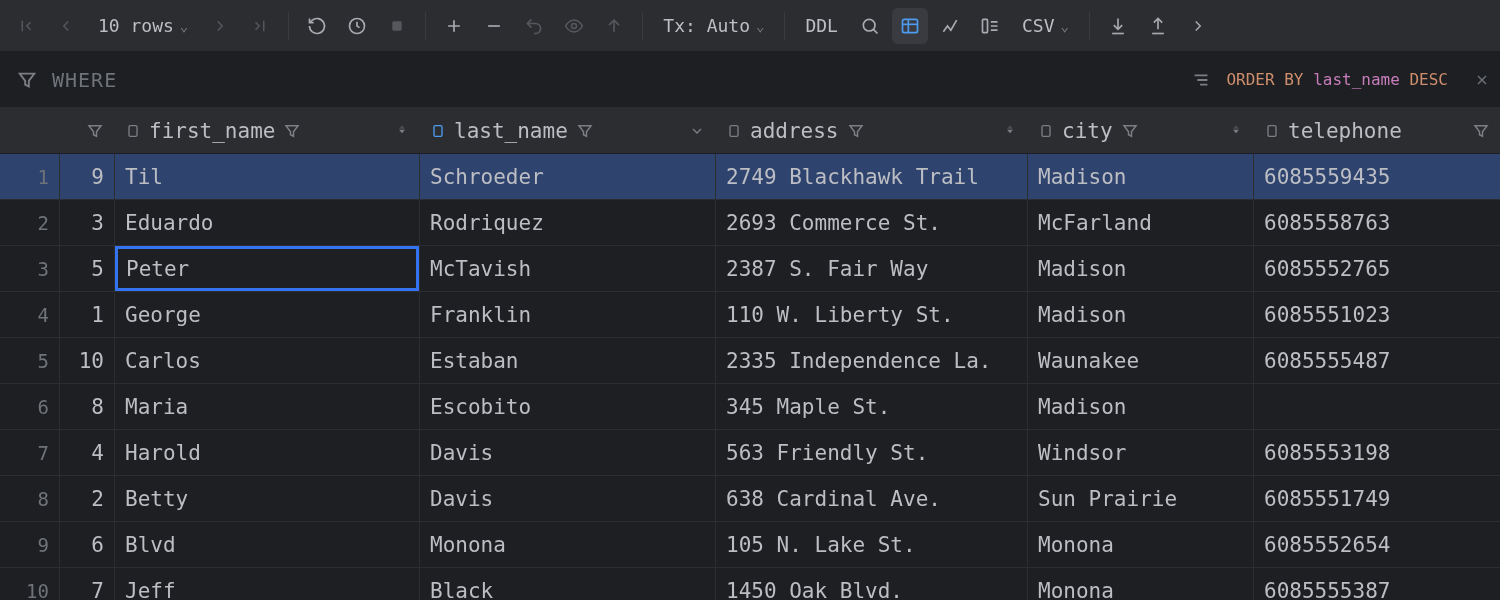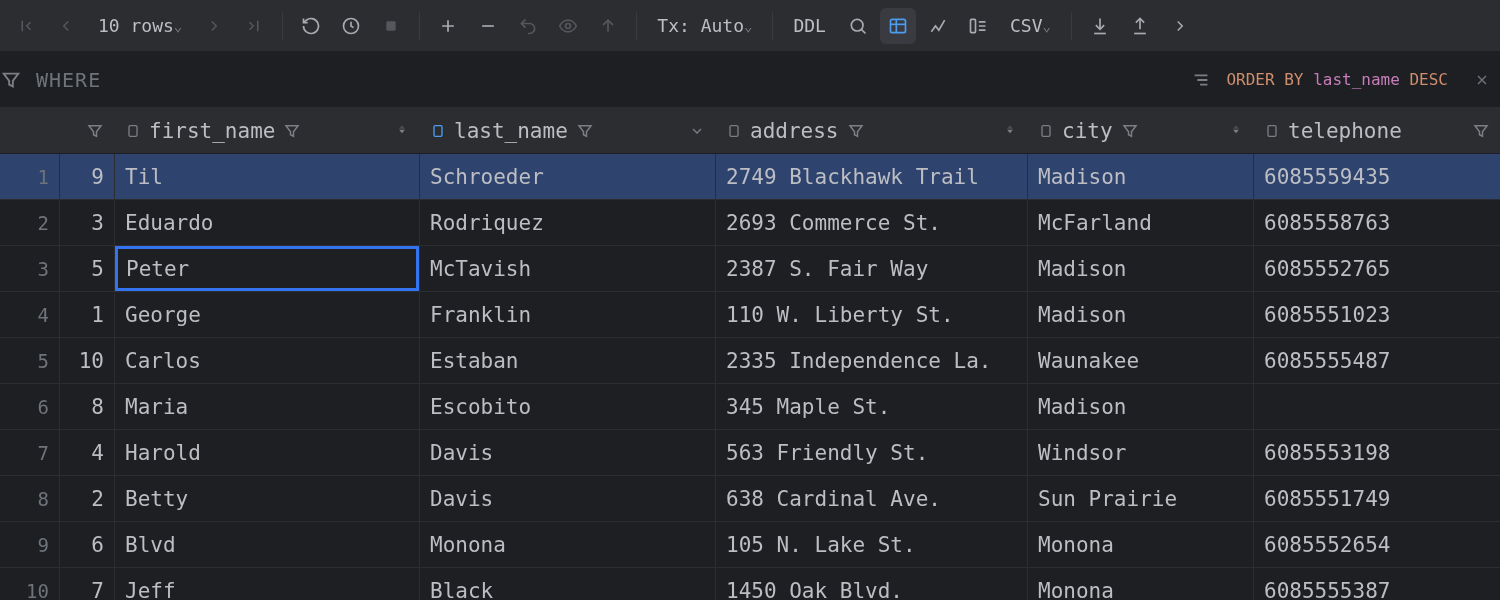--- a/index.html
+++ b/index.html
@@ -33,20 +33,21 @@
       cursor: pointer;
     }
     .tbtn.disabled { color: #55575c; cursor: default; }
     .tbtn.active { background: #393b40; color: #4d9cf0; }
     .tbtn-text {
       display: inline-flex;
       align-items: center;
       padding: 0 10px;
       height: 36px;
       border-radius: 6px;
+      gap: 6px;
       cursor: pointer;
     }
     .sep {
       width: 1px;
       height: 28px;
       background: #393b40;
       margin: 0 6px;
     }
     .chev { font-size: 14px; color: #7d7e85; }
     
@@ -54,21 +55,21 @@
       display: flex;
       align-items: center;
       height: 56px;
       background: #1e1f22;
       border-bottom: 1px solid #2b2d30;
     }
     .where-side {
       display: flex;
       align-items: center;
       gap: 14px;
-      padding: 0 0;
+      padding: 0 16px;
       flex: 1;
     }
     .order-side {
       display: flex;
       align-items: center;
       gap: 14px;
       padding: 0 16px;
     }
     .where-label { color: #6f737a; letter-spacing: 1px; font-size: 20px; }
     .order-kw { color: #cf8e6d; }

